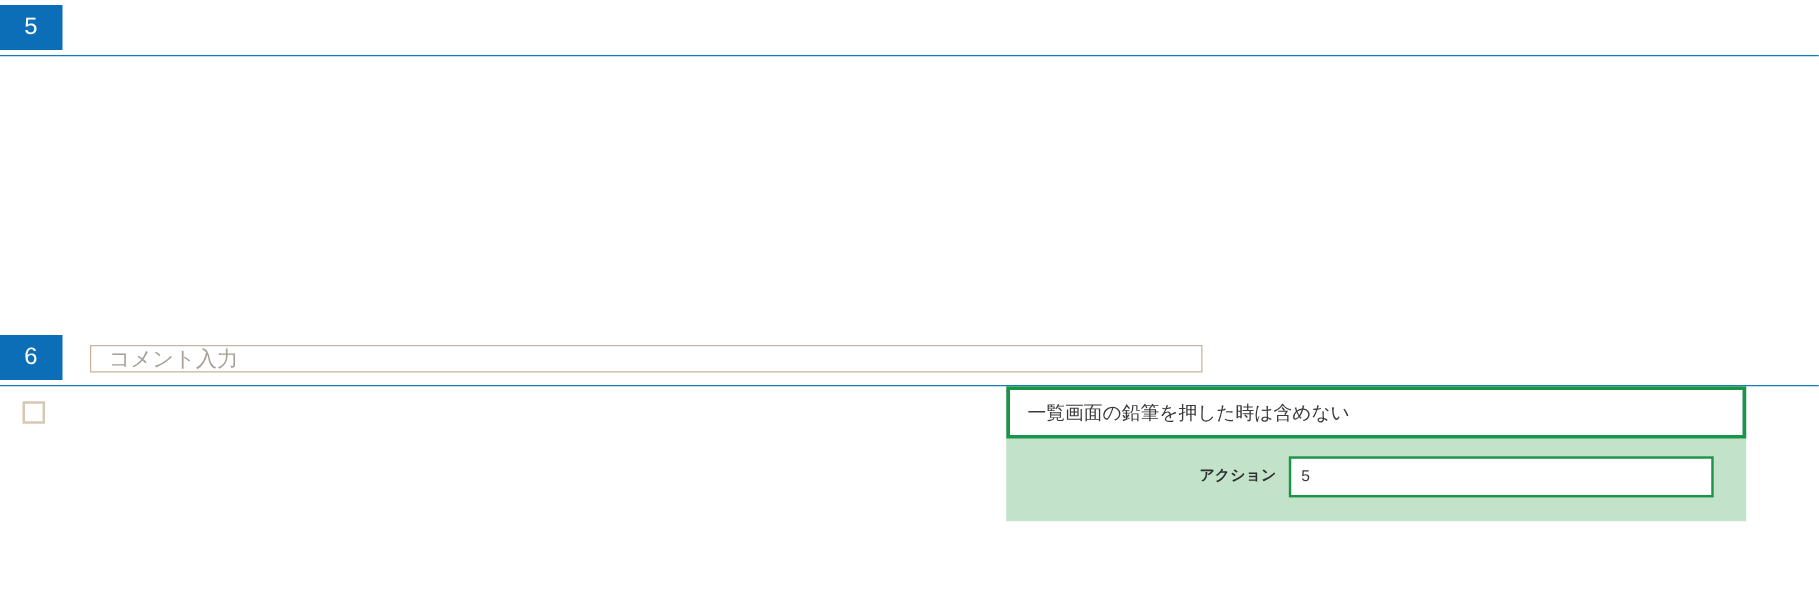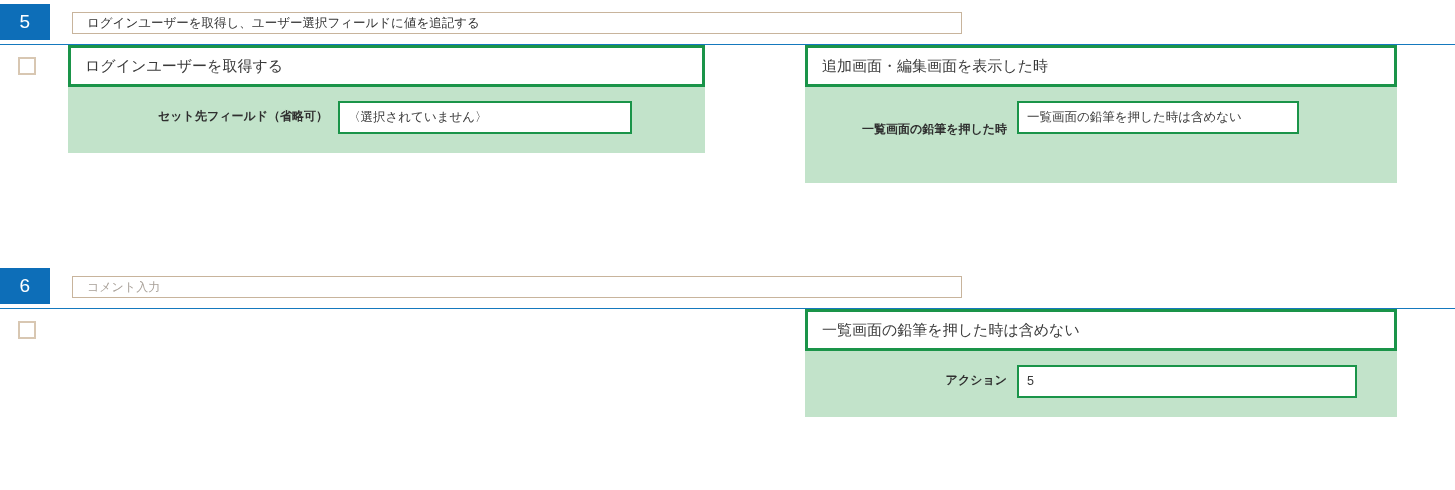--- a/index.html
+++ b/index.html
@@ -52,21 +52,21 @@
     display: flex;
     align-items: center;
     padding-left: 14px;
     font-size: 12.5px;
     color: #333333;
     white-space: nowrap;
     overflow: hidden;
   }
   .hdr-input.placeholder {
     color: #A8A098;
-    font-size: 12px;
+    font-size: 17px;
   }
   .hdr-rule {
     position: absolute;
     left: 0;
     top: 44px;
     width: 1455px;
     height: 1px;
     background: #1579BE;
   }
 
@@ -148,67 +148,41 @@
   .b-rp-label { width: 212px; padding-top: 7px; }
   .b-rp-value { width: 340px; }
 </style>
 </head>
 <body>
 
 <div class="group" style="position:absolute;left:0;top:0;">
 
   <div class="hdr">
     <div class="num-badge">5</div>
-    <div class="hdr-input">ログインユーザーを取得し、ユーザー選択フィールドに値を追記する</div>
     <div class="hdr-rule"></div>
   </div>
 
-  <div class="body-row" style="height:165px;">
-
-    <div class="row-checkbox"></div>
-
-    <div class="panel panel-left">
-      <div class="panel-title">ログインユーザーを取得する</div>
-      <div class="panel-body" style="height:66px;">
-        <div class="field-row">
-          <div class="field-label lp-label">セット先フィールド（省略可）</div>
-          <div class="field-value lp-value">〈選択されていません〉</div>
-        </div>
-      </div>
-    </div>
-
-    <div class="panel panel-right">
-      <div class="panel-title">追加画面・編集画面を表示した時</div>
-      <div class="panel-body" style="height:96px;">
-        <div class="field-row">
-          <div class="field-label rp-label">一覧画面の鉛筆を押した時</div>
-          <div class="field-value rp-value twoline">一覧画面の鉛筆を押した時は含めない</div>
-        </div>
-      </div>
-    </div>
-
-  </div>
 </div>
 
 <div class="group" style="position:absolute;left:0;top:264px;">
 
   <div class="hdr">
     <div class="num-badge">6</div>
     <div class="hdr-input placeholder">コメント入力</div>
     <div class="hdr-rule"></div>
   </div>
 
   <div class="body-row" style="height:170px;">
 
     <div class="row-checkbox"></div>
 
 
     <div class="panel panel-right">
       <div class="panel-title">一覧画面の鉛筆を押した時は含めない</div>
-      <div class="panel-body" style="height:66px;">
+      <div class="panel-body" style="height:66px;padding-left:14px;">
         <div class="field-row">
           <div class="field-label b-rp-label">アクション</div>
           <div class="field-value b-rp-value">5</div>
         </div>
       </div>
     </div>
 
   </div>
 </div>
 

